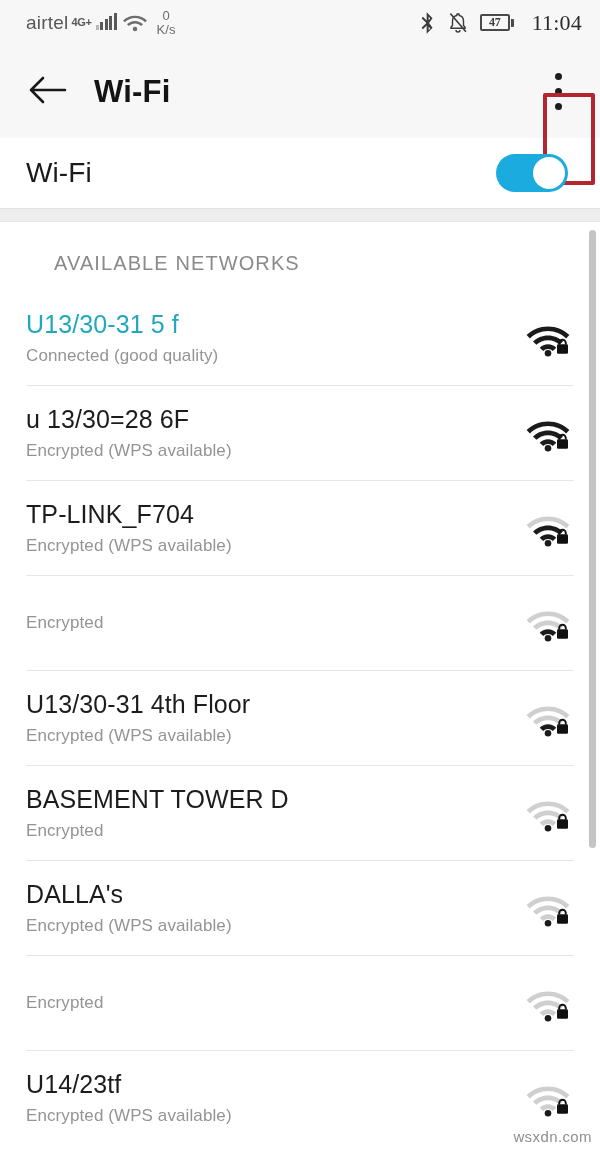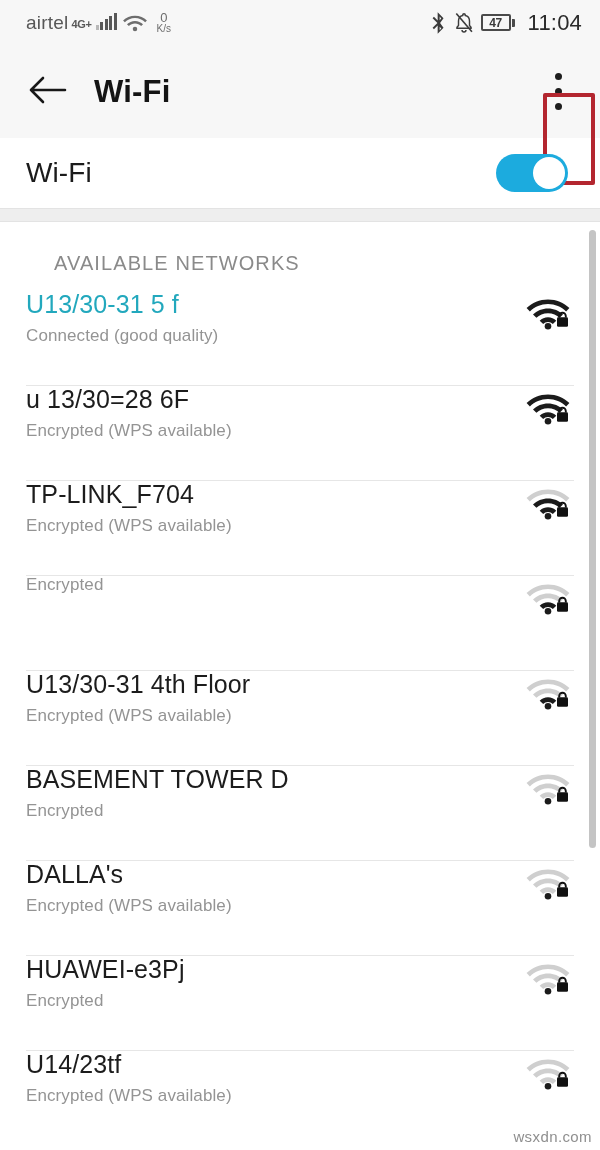--- a/index.html
+++ b/index.html
@@ -27,21 +27,21 @@
     display: flex;
     align-items: center;
     justify-content: space-between;
     padding: 0 18px 0 26px;
   }
   .status-left, .status-right {
     display: flex;
     align-items: center;
   }
   .status-left { gap: 5px; }
-  .status-right { gap: 7px; }
+  .status-right { gap: 12px; font-family: Liberation Serif, serif; }
 
   .carrier {
     font-size: 19px;
     color: #585858;
     letter-spacing: .2px;
   }
   .net-type {
     font-size: 11px;
     color: #585858;
     font-weight: bold;
@@ -72,21 +72,21 @@
 
   .kbs {
     display: flex;
     flex-direction: column;
     align-items: center;
     line-height: 1.02;
     margin-left: 4px;
     color: #6d6d6d;
   }
   .kbs .num  { font-size: 13px; }
-  .kbs .unit { font-size: 10px; }
+  .kbs .unit { font-size: 13px; }
 
   .battery {
     display: flex;
     align-items: center;
   }
   .battery .shell {
     width: 30px;
     height: 17px;
     border: 2px solid #4a4a4a;
     border-radius: 2px;
@@ -220,20 +220,21 @@
     padding: 30px 0 0 26px;
     height: 68px;
     margin-left: 28px;
   }
 
   .net-item {
     position: relative;
     height: 95px;
     padding: 0 26px;
     display: flex;
+    align-items: center;
     justify-content: space-between;
     cursor: pointer;
   }
   .net-item + .net-item::before,
   .net-item.first::before {
     content: "";
     position: absolute;
     left: 26px;
     right: 26px;
     top: 0;
@@ -476,21 +477,20 @@
               <path d="M26 27.3c-3.2 0-6.2 1.3-8.3 3.4l3.5 3.4c1.2-1.2 2.9-2 4.8-2s3.6.8 4.8 2l3.5-3.4c-2.1-2.1-5.1-3.4-8.3-3.4z" fill="#cfcfcf"></path>
               <circle cx="26" cy="36.2" r="3.3" fill="#1b1b1b"></circle>
               <g transform="translate(34,22)">
                 <path d="M3.2 5.4V4A3.3 3.3 0 019.8 4v1.4" fill="none" stroke="#111" stroke-width="1.9"></path>
                 <rect x="1" y="5.2" width="11" height="9.6" rx="1.3" fill="#111"></rect>
               </g>
             </svg></div>
         </div>
         <div class="net-item">
           <div class="net-text">
-            <div class="ssid">HUAWEI-e3Pj</div>
             <div class="substatus">Encrypted</div>
           </div>
           <div class="wifi-ico"><svg width="52" height="42" viewBox="0 0 52 42">
               <path d="M26 9.5C17.6 9.5 10.1 12.8 4.6 18l3.3 3.4C12.6 16.8 19 14 26 14s13.4 2.8 18.1 7.4L47.4 18C41.9 12.8 34.4 9.5 26 9.5z" fill="#cfcfcf"></path>
               <path d="M26 18.4c-5.8 0-11.1 2.3-15 6l3.4 3.4c2.9-2.8 6.9-4.6 11.6-4.6s8.7 1.8 11.6 4.6l3.4-3.4c-3.9-3.7-9.2-6-15-6z" fill="#cfcfcf"></path>
               <path d="M26 27.3c-3.2 0-6.2 1.3-8.3 3.4l3.5 3.4c1.2-1.2 2.9-2 4.8-2s3.6.8 4.8 2l3.5-3.4c-2.1-2.1-5.1-3.4-8.3-3.4z" fill="#cfcfcf"></path>
               <circle cx="26" cy="36.2" r="3.3" fill="#1b1b1b"></circle>
               <g transform="translate(34,22)">
                 <path d="M3.2 5.4V4A3.3 3.3 0 019.8 4v1.4" fill="none" stroke="#111" stroke-width="1.9"></path>
                 <rect x="1" y="5.2" width="11" height="9.6" rx="1.3" fill="#111"></rect>

